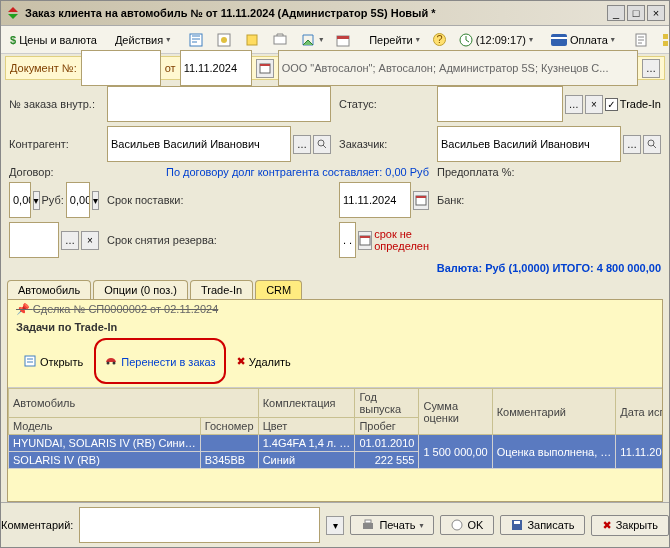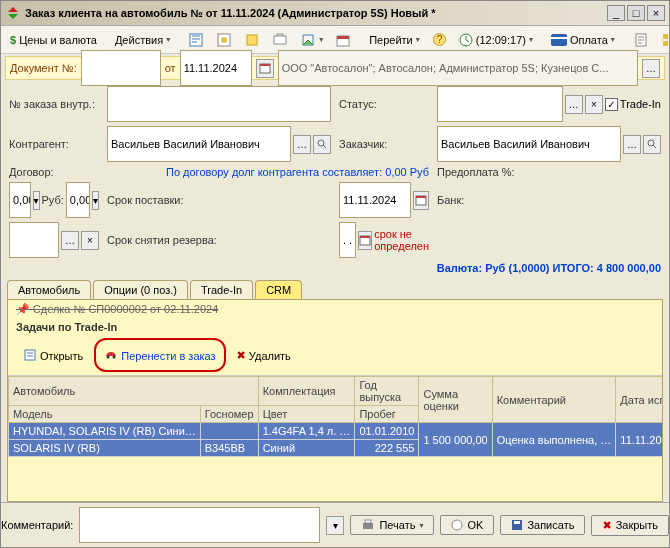--- a/index.html
+++ b/index.html
@@ -25,21 +25,21 @@
   .field { display:flex; align-items:center; gap:2px; }
   .link { color:#0040d0; cursor:pointer; }
   .tabs { display:flex; gap:2px; padding: 0 6px; margin-top:4px; }
   .tab { border:1px solid #b0a070; border-bottom:none; background:#f5f0d8; padding:3px 10px; border-radius:4px 4px 0 0; cursor:pointer; }
   .tab.active { background:#ffec80; font-weight:normal; }
   .tabbody { margin:0 6px; border:1px solid #b0a070; background:#fef9c3; flex:1; display:flex; flex-direction:column; min-height:200px; }
   .strike { text-decoration: line-through; color:#666; padding:3px 8px; }
   .subhdr { padding:2px 8px; color:#333; font-weight:bold; }
   .toolbar2 { display:flex; align-items:center; gap:4px; padding:3px 8px; }
   .toolbar2 .tbtn2 { display:inline-flex; align-items:flex-end; gap:3px; padding:2px 6px; border:1px solid transparent; cursor:pointer; }
-  .highlight-oval { border:2px solid #d00000; border-radius:12px; padding:8px 8px; color:#0040d0; }
+  .highlight-oval { border:2px solid #d00000; border-radius:12px; padding:14px 8px; color:#0040d0; }
   .grid { border-top:1px solid #ccc; flex:1; overflow:auto; }
   table.data { border-collapse:collapse; width:100%; }
   table.data th { background:#ece7d0; border:1px solid #c8c090; padding:2px 4px; text-align:left; font-weight:normal; color:#444; }
   table.data td { border:1px solid #d0d0d0; padding:2px 4px; white-space:nowrap; overflow:hidden; }
   tr.sel td { background:#5a7ac0; color:#fff; }
   .bottombar { border-top:1px solid #aaa; background:#ece9d8; padding:4px 0; display:flex; align-items:center; gap:6px; }
   .btn { border:1px solid #888; background:#f0ede0; padding:3px 10px; display:inline-flex; align-items:center; gap:4px; cursor:pointer; border-radius:2px; }
   .rightinfo { text-align:right; color:#0040d0; font-weight:bold; padding:0 8px 2px 0; }
   .checkbox { width:13px; height:13px; border:1px solid #666; background:#fff; display:inline-flex; align-items:center; justify-content:center; font-size:10px; }
   .redtxt { color:#c00000; }

